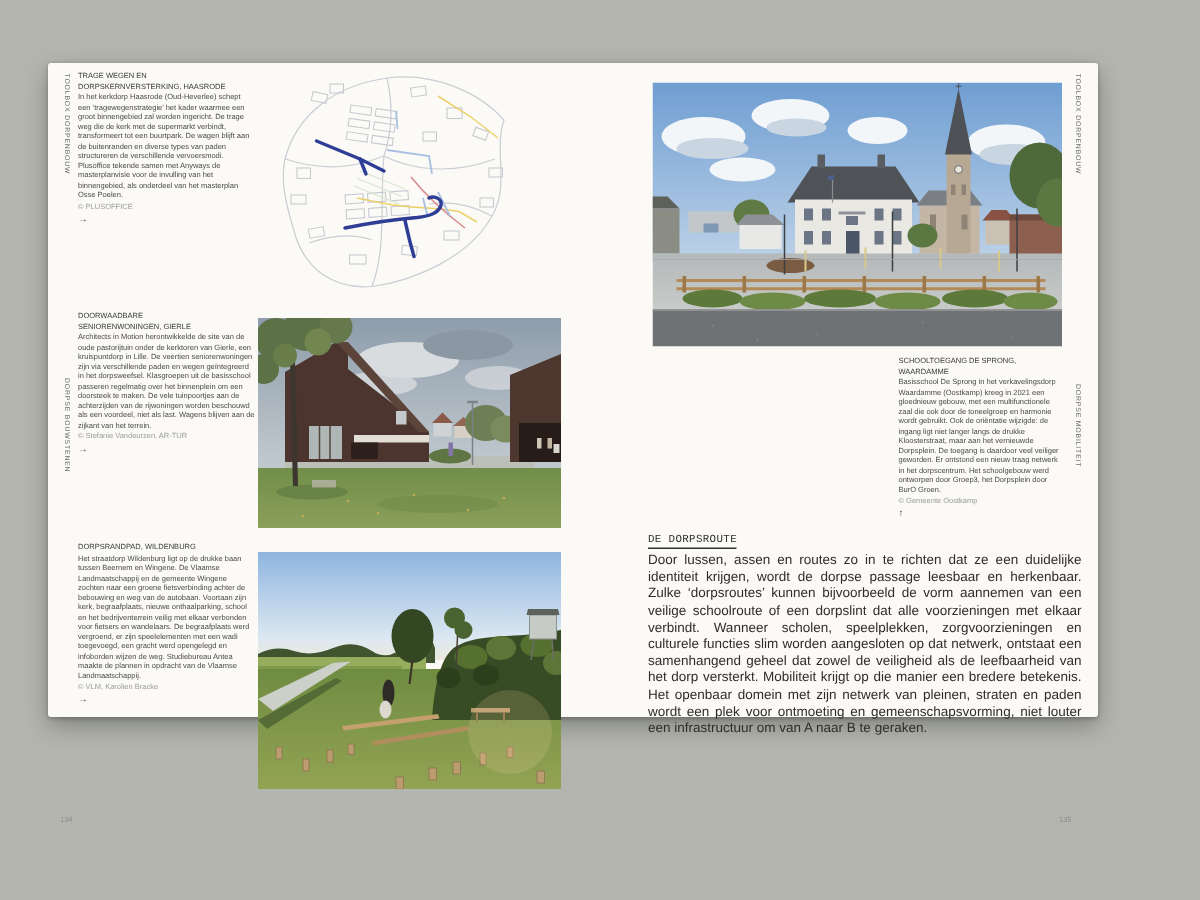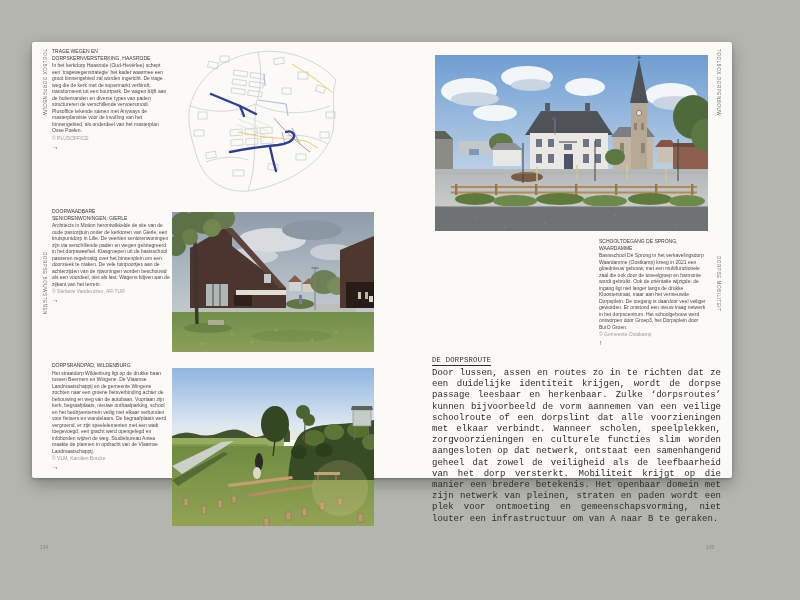--- a/index.html
+++ b/index.html
@@ -23,21 +23,21 @@
   .caption .credit{color:#9b9b9b;margin-top:1px;}
   .caption .arrow{margin-top:2.5px;font-size:6.5px;line-height:6.5px;color:#3c3c3c;}
   .cap-right{width:110px;}
   .heading{
     display:inline-block;
     font-family:"Liberation Mono","DejaVu Sans Mono",monospace;
     font-size:7.2px;letter-spacing:.25px;color:#2e2e2e;
     border-bottom:.8px solid #2e2e2e;padding-bottom:1px;
   }
   .bodytext{
-    width:289px;font-family:Liberation Mono, monospace;
+    width:289px;font-family:Liberation Sans, sans-serif;
     font-size:9px;line-height:11.2px;color:#2f2d2a;text-align:justify;
   }
   .pagenum{font-size:5px;color:#8a8a8a;}
   svg{display:block;}
 </style>
 </head>
 <body>
 
 <div class="spread">
 

